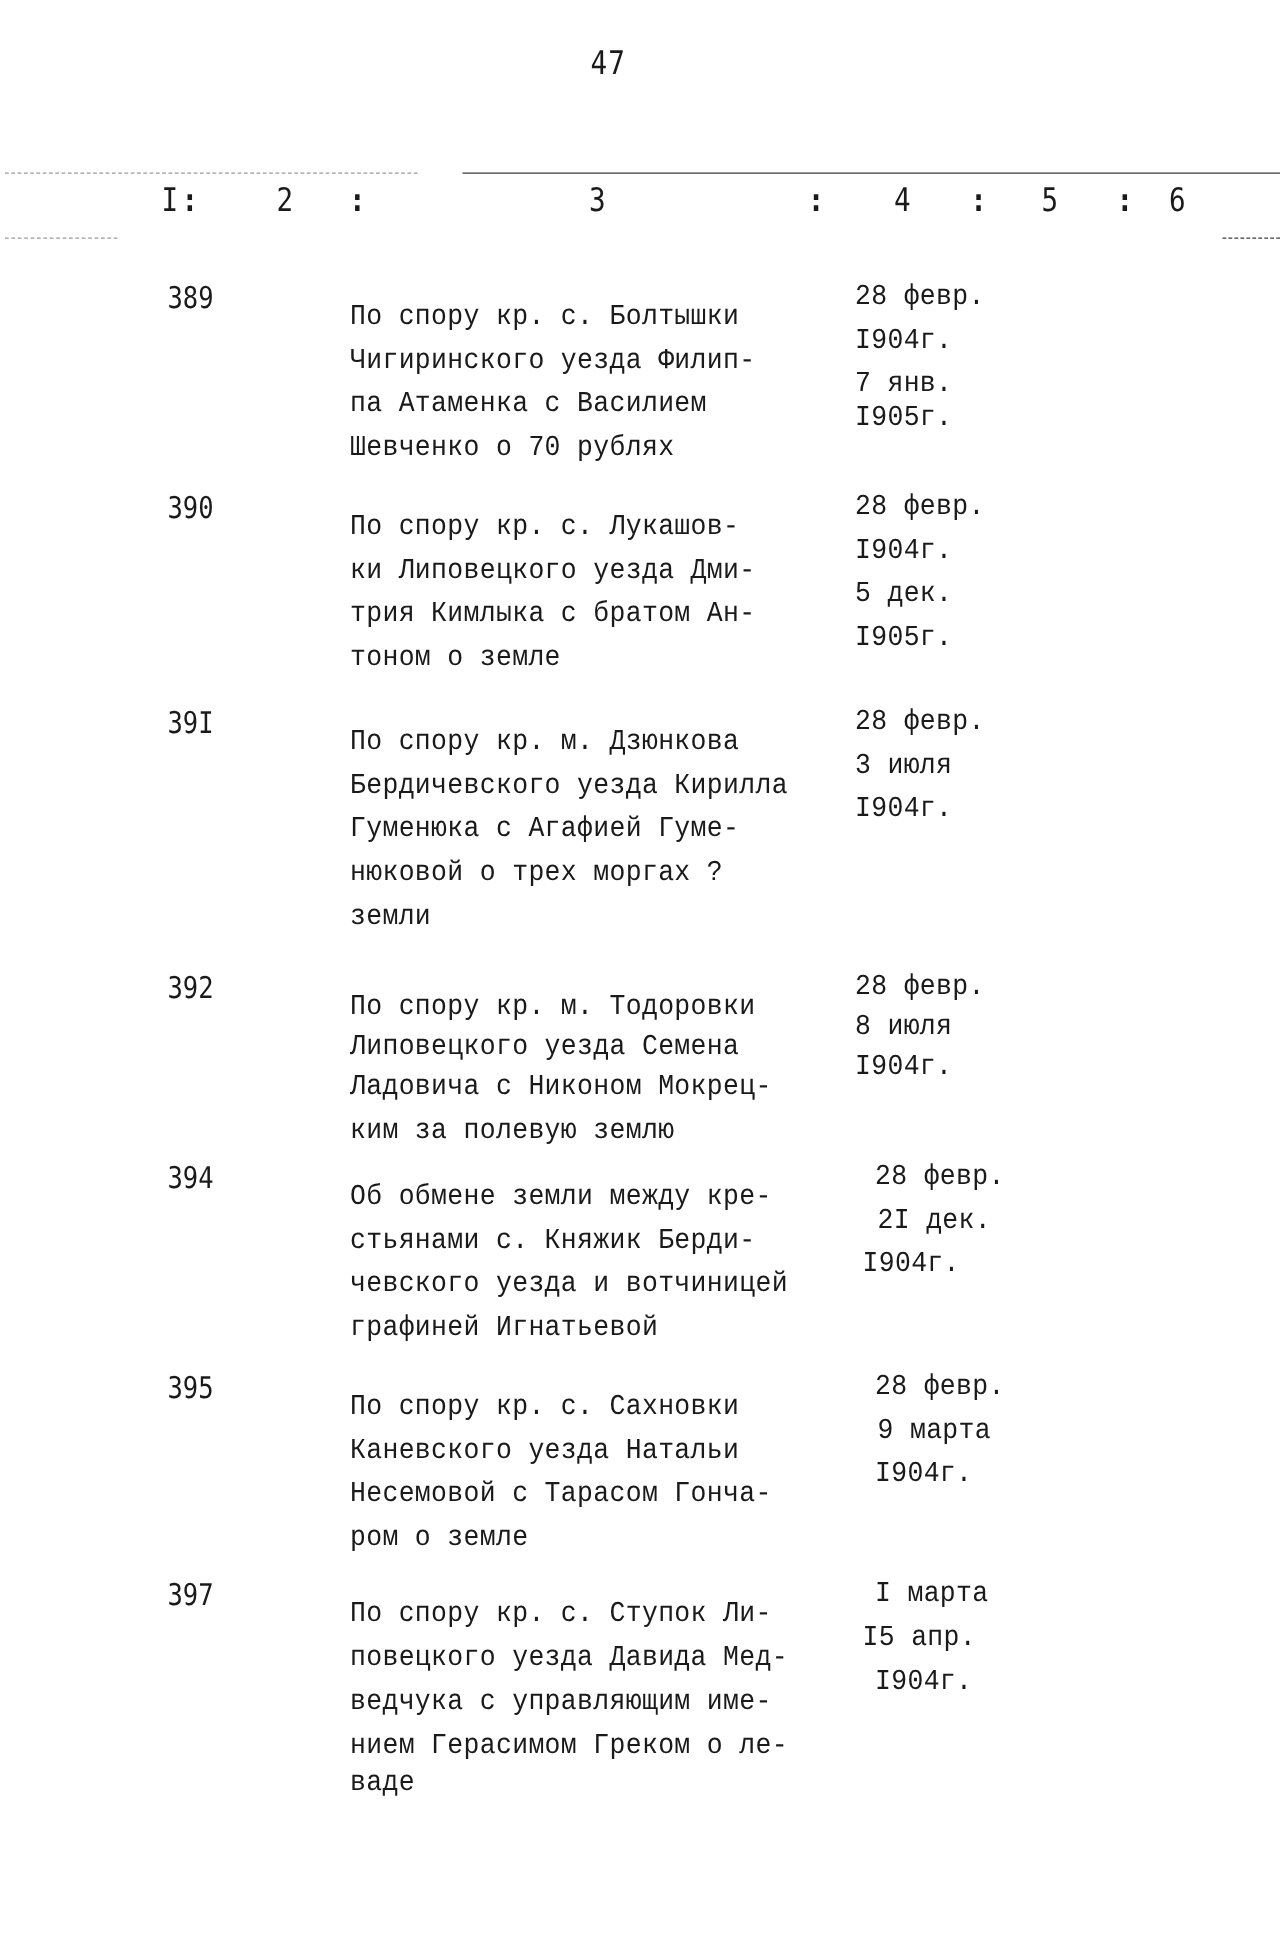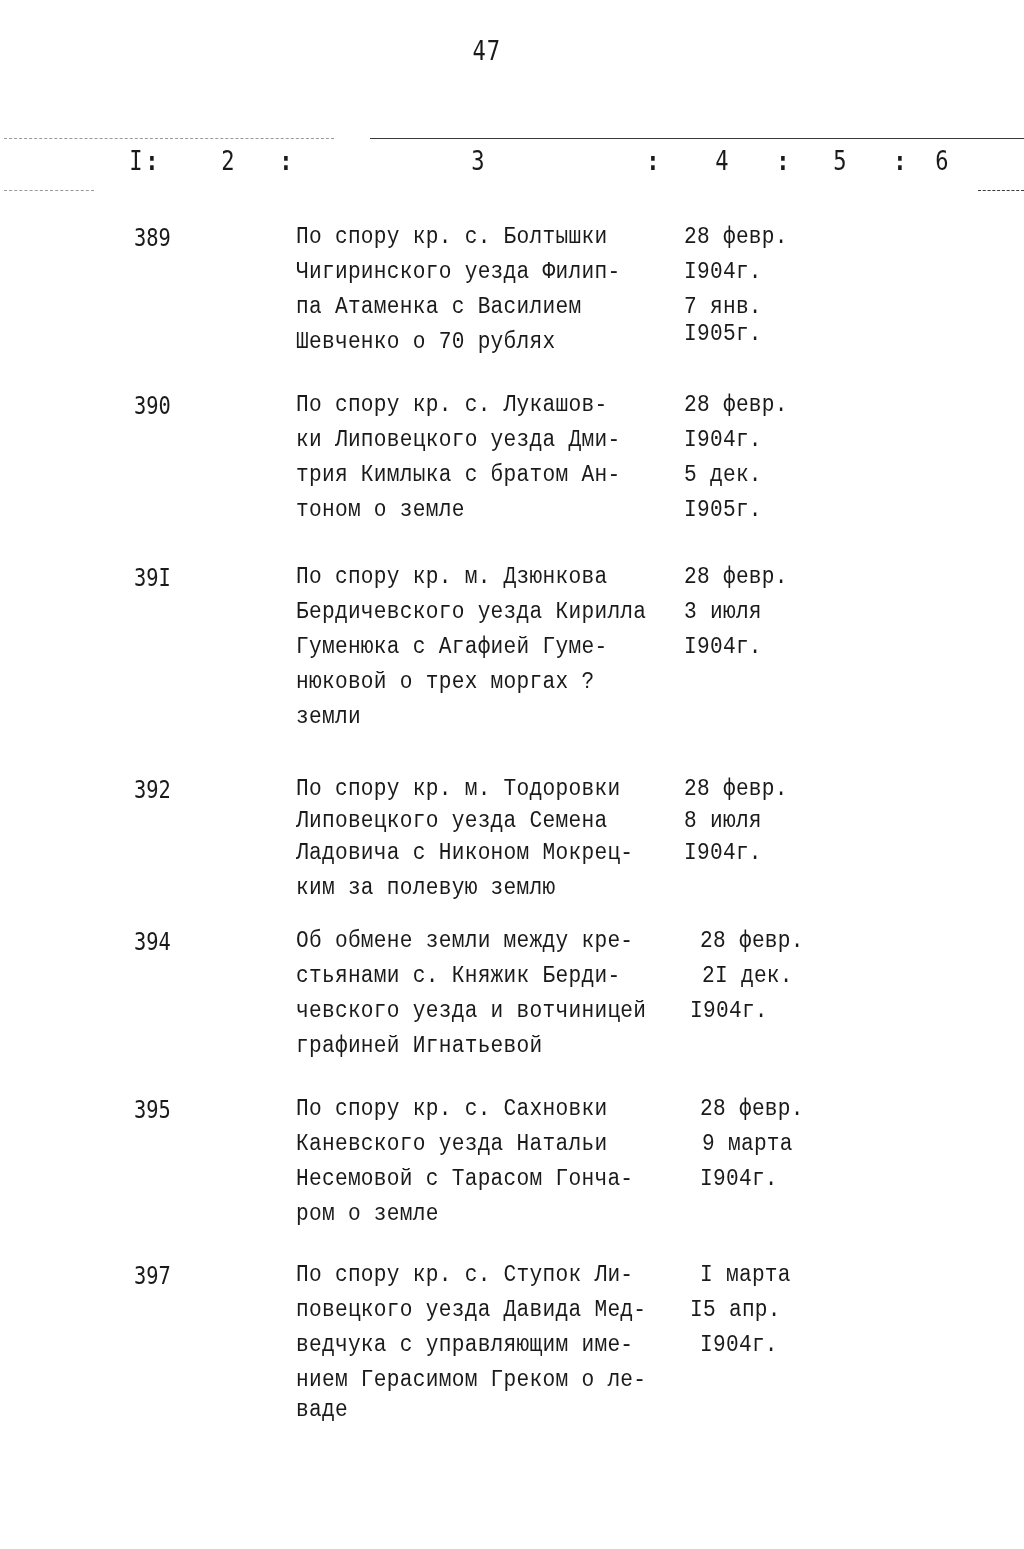--- a/index.html
+++ b/index.html
@@ -49,22 +49,21 @@
     left: 134px;
     top: 0;
     font-size: 24px;
     font-family: "DejaVu Sans Mono", monospace;
     transform: scaleX(0.85);
     transform-origin: left top;
   }
   .entry-lines {
     position: absolute;
     left: 280px;
-    top: 0;
-    margin-left: 16px;
+    top: 16px;
   }
   .line {
     position: relative;
     height: 35px;
     white-space: pre;
     font-size: 23px;
     letter-spacing: 0.3px;
     transform: scaleX(0.92);
     transform-origin: left top;
   }

